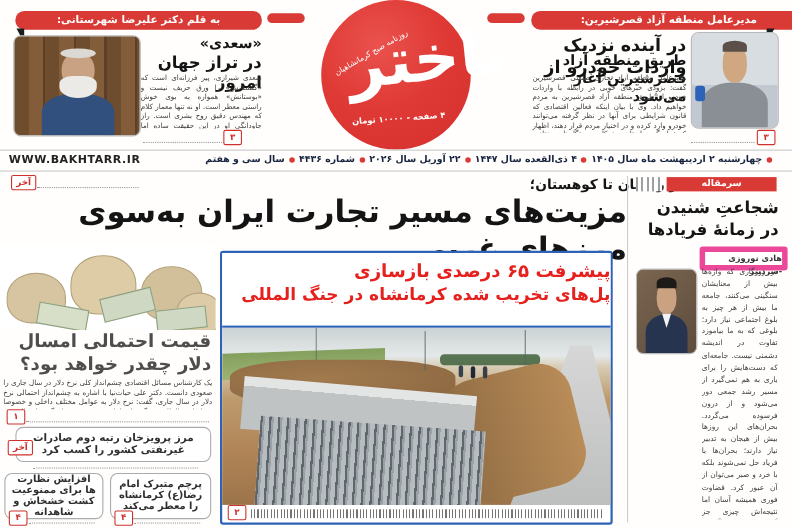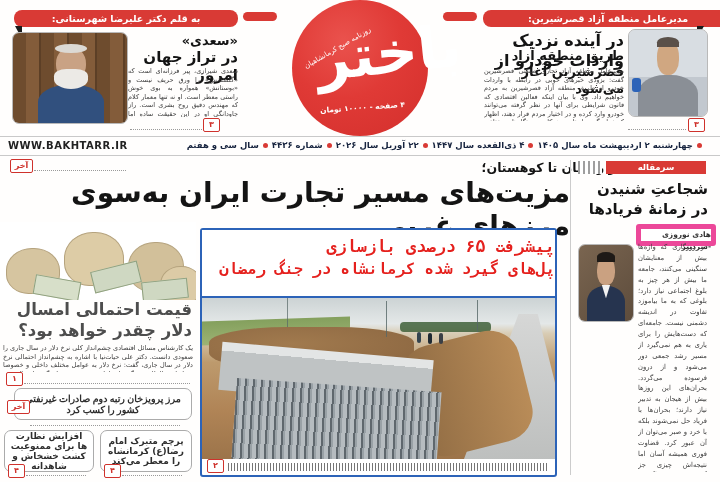--- a/index.html
+++ b/index.html
@@ -118,42 +118,42 @@
     <div class="abs" style="left:34px;top:56px;width:44px;height:18px;background:#d7dfc9;border:1px solid #8fa07e;transform:rotate(10deg);"></div>
     <div class="abs" style="left:142px;top:58px;width:44px;height:18px;background:#cfd8c2;border:1px solid #8fa07e;transform:rotate(-6deg);"></div>
   </div>
 
   <div class="abs t-bold fa" style="left:4px;top:300px;width:188px;font-size:16.5px;color:#4d4d4d;">قیمت احتمالی امسال</div>
   <div class="abs t-bold fa" style="left:4px;top:321px;width:188px;font-size:16.5px;color:#4d4d4d;">دلار چقدر خواهد بود؟</div>
   <div class="abs body-txt fa" style="left:3px;top:344px;width:190px;height:28px;">یک کارشناس مسائل اقتصادی چشم‌انداز کلی نرخ دلار در سال جاری را صعودی دانست. دکتر علی حیات‌نیا با اشاره به چشم‌انداز احتمالی نرخ دلار در سال جاری، گفت: نرخ دلار به عوامل مختلف داخلی و خصوصا شرایط بین‌المللی بستگی دارد اما در مجموع می‌توان گفت امسال روند نرخ دلار صعودی خواهد بود.</div>
   <div class="abs badge" style="left:6px;top:372px;">۱</div>
   <div class="abs leader" style="left:24px;top:382px;width:166px;"></div>
 
-  <div class="abs story-box fa" style="left:14px;top:388px;width:178px;height:32px;display:flex;align-items:center;justify-content:flex-start;padding:2px 8px;box-sizing:border-box;font-family:Liberation Serif, serif;">
+  <div class="abs story-box fa" style="left:14px;top:388px;width:178px;height:32px;display:flex;align-items:center;justify-content:flex-start;padding:2px 8px;box-sizing:border-box;">
     <span>مرز پرویزخان رتبه دوم صادرات غیرنفتی کشور را کسب کرد</span>
   </div>
   <div class="abs badge wide" style="left:7px;top:400px;">آخر</div>
   <div class="abs leader" style="left:30px;top:424px;width:150px;"></div>
 
   <div class="abs story-box fa" style="left:4px;top:430px;width:90px;height:42px;display:flex;align-items:center;justify-content:center;padding:2px 5px;box-sizing:border-box;font-size:9px;">
     <span>افزایش نظارت ها برای ممنوعیت کشت خشخاش و شاهدانه</span>
   </div>
   <div class="abs badge" style="left:8px;top:464px;">۴</div>
   <div class="abs leader" style="left:26px;top:474px;width:60px;"></div>
 
   <div class="abs story-box fa" style="left:100px;top:430px;width:92px;height:42px;display:flex;align-items:center;justify-content:center;padding:2px 5px;box-sizing:border-box;font-size:9px;">
     <span>پرچم متبرک امام رضا(ع) کرمانشاه را معطر می‌کند</span>
   </div>
   <div class="abs badge" style="left:104px;top:464px;">۴</div>
   <div class="abs leader" style="left:122px;top:474px;width:60px;"></div>
 
   <div class="abs frame" style="left:200px;top:228px;width:353px;height:245px;">
-    <div class="abs" style="left:0;right:0;top:0;height:66px;border-bottom:2px solid #2c63b8;background:#fff;font-family:Liberation Mono, monospace;">
+    <div class="abs" style="left:0;right:0;top:0;height:66px;border-bottom:2px solid #2c63b8;background:#fff;">
       <div class="t-bold fa" style="margin-top:7px;font-size:16.5px;color:#e5201d;">پیشرفت ۶۵ درصدی بازسازی</div>
-      <div class="t-bold fa" style="margin-top:3px;font-size:15.5px;color:#e5201d;">پل‌های گیرد شده کرمانشاه در جنگ رمضان</div>
+      <div class="t-bold fa" style="margin-top:3px;font-size:15.5px;color:#e5201d;">پل‌های تخریب شده کرمانشاه در جنگ المللی</div>
     </div>
 
     <div class="abs" style="left:0;right:0;top:68px;bottom:16px;overflow:hidden;background:linear-gradient(180deg,#ccd3d4 0%,#e4e8e8 16%,#d8ccb4 22%,#bd9a6d 40%,#b08456 70%,#9c744a 100%);">
       <div class="abs" style="left:0;top:13%;width:42%;height:15%;background:linear-gradient(#84a05d,#9db374);transform:skewY(-2deg);"></div>
       <div class="abs" style="left:56%;top:15%;width:26%;height:6%;background:#40603a;border-radius:4px;opacity:.85;"></div>
       <div class="abs" style="right:-6%;top:10%;width:34%;height:95%;background:linear-gradient(#d6d7d6,#bcbebd);clip-path:polygon(52% 0,68% 0,100% 100%,4% 100%);"></div>
       <div class="abs" style="left:2%;top:18%;width:58%;height:26%;background:radial-gradient(ellipse at 40% 40%,#a17a4e,#8a6540);border-radius:38%;"></div>
       <div class="abs" style="left:58%;top:24%;width:34%;height:70%;background:linear-gradient(90deg,#8f6b43,#b98c58);border-radius:26%;transform:rotate(-14deg);"></div>
       <div class="abs" style="left:5%;top:33%;width:60%;height:30%;transform:rotate(5deg);background:linear-gradient(180deg,#e3e5e5 0 18%,#bfc3c4 18% 100%);"></div>
       <div class="abs" style="left:9%;top:54%;width:58%;height:50%;transform:rotate(4deg);background:repeating-linear-gradient(90deg,#5f676d 0 2px,#99a1a6 2px 4px,#b6bcc0 4px 8px);"></div>

